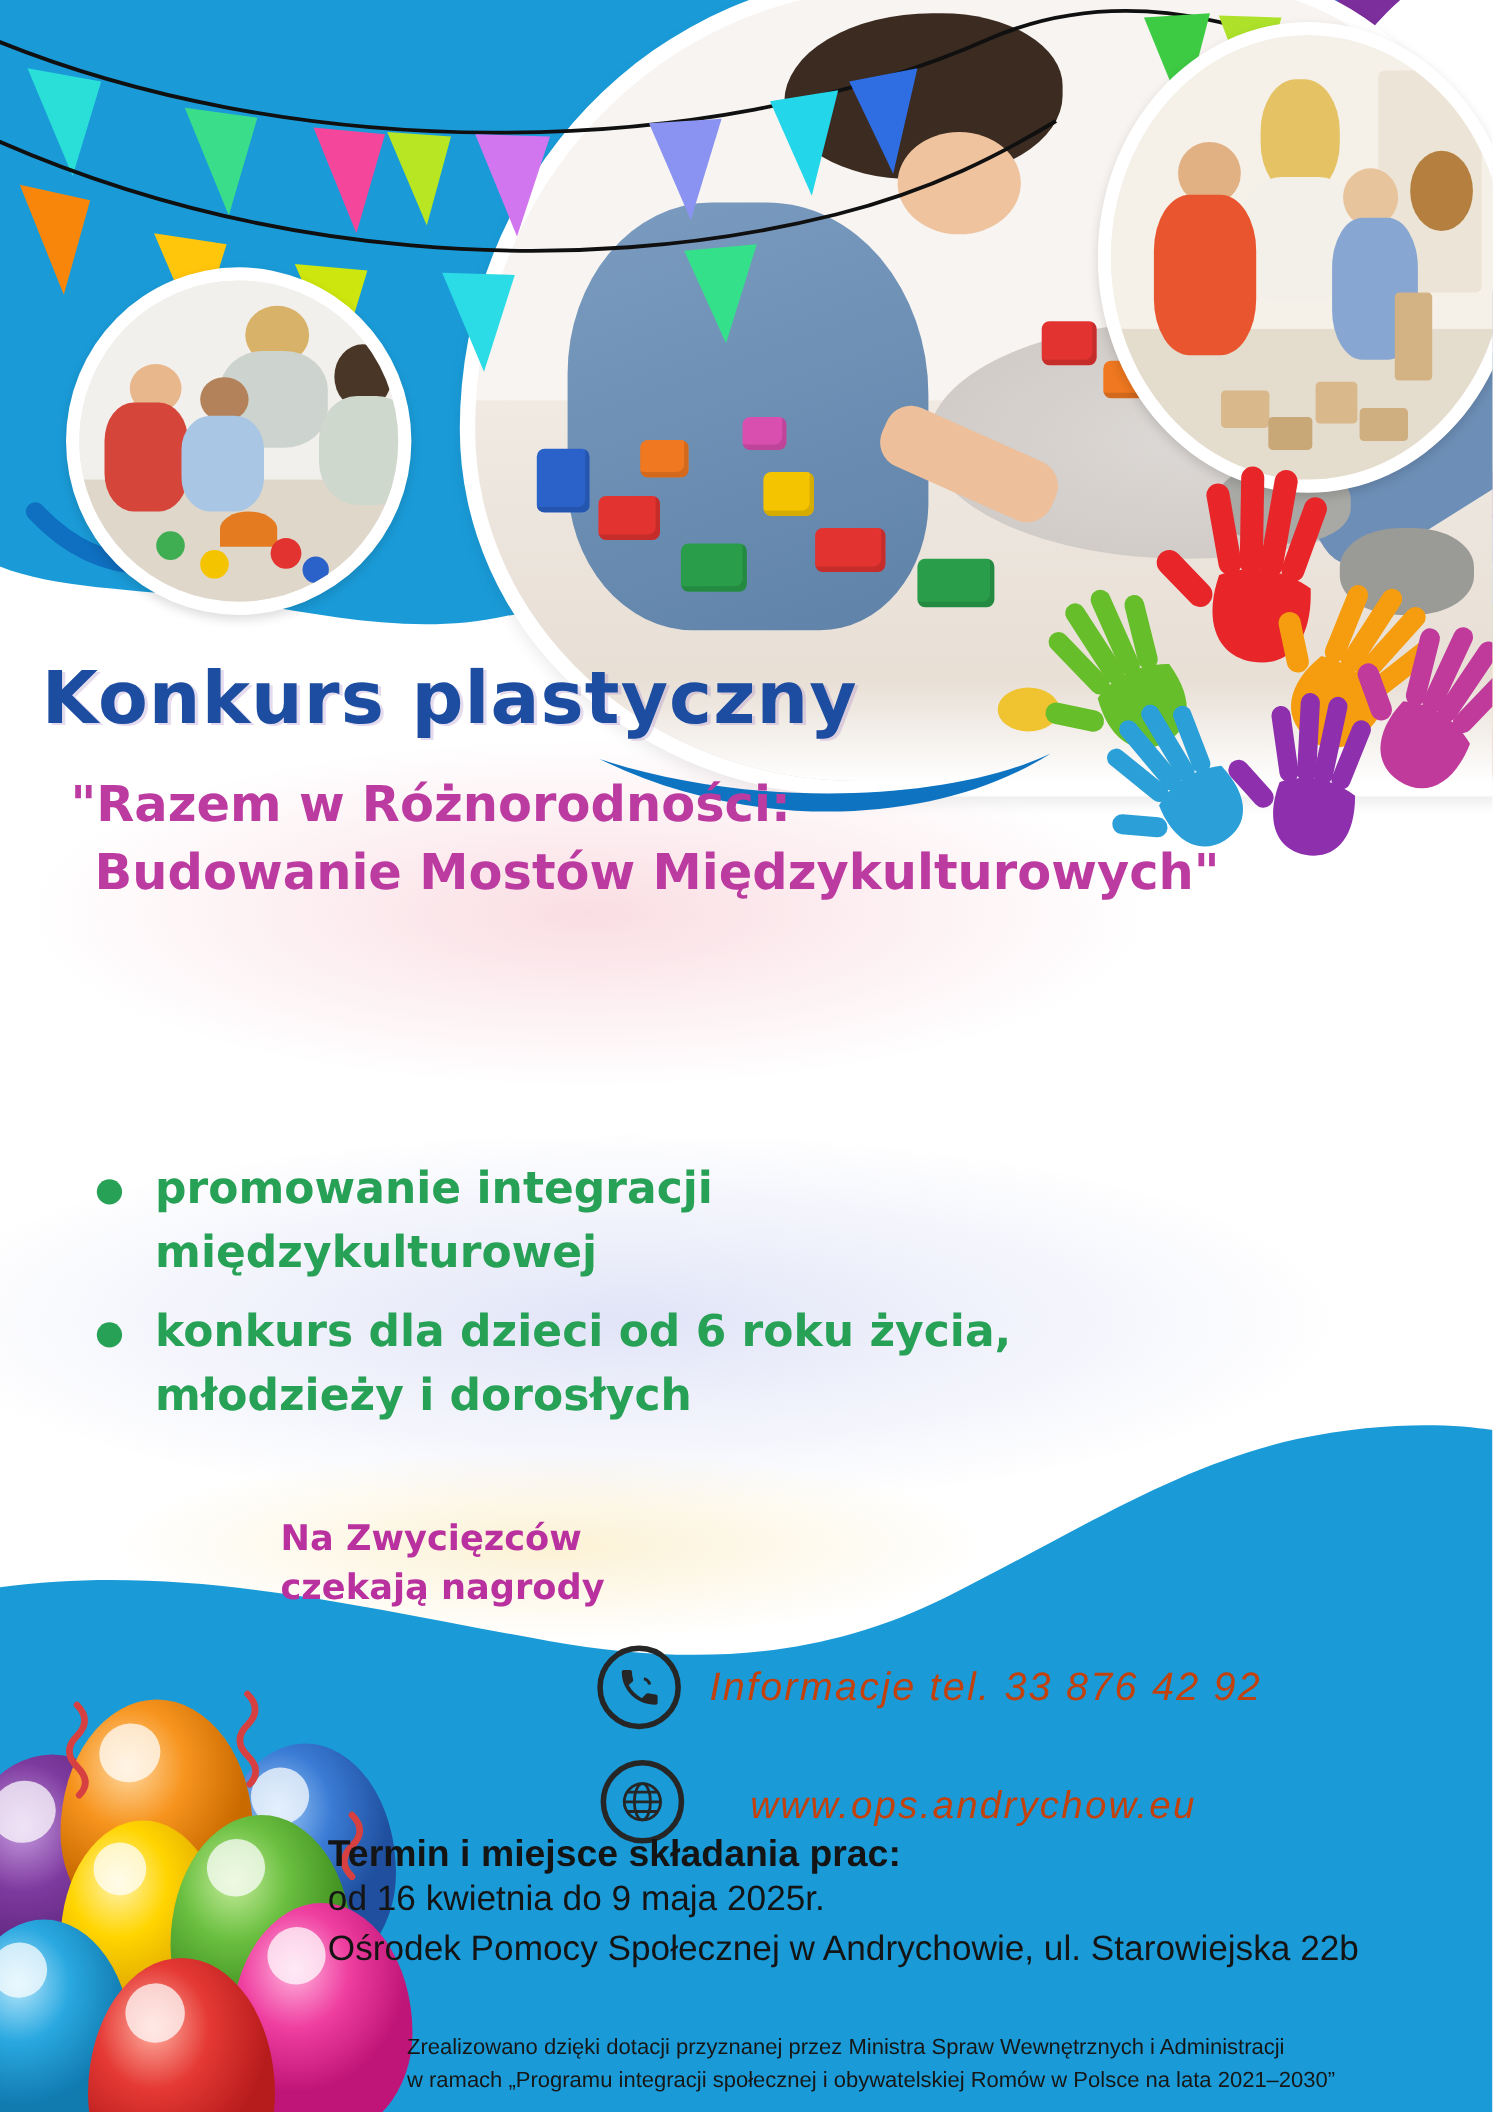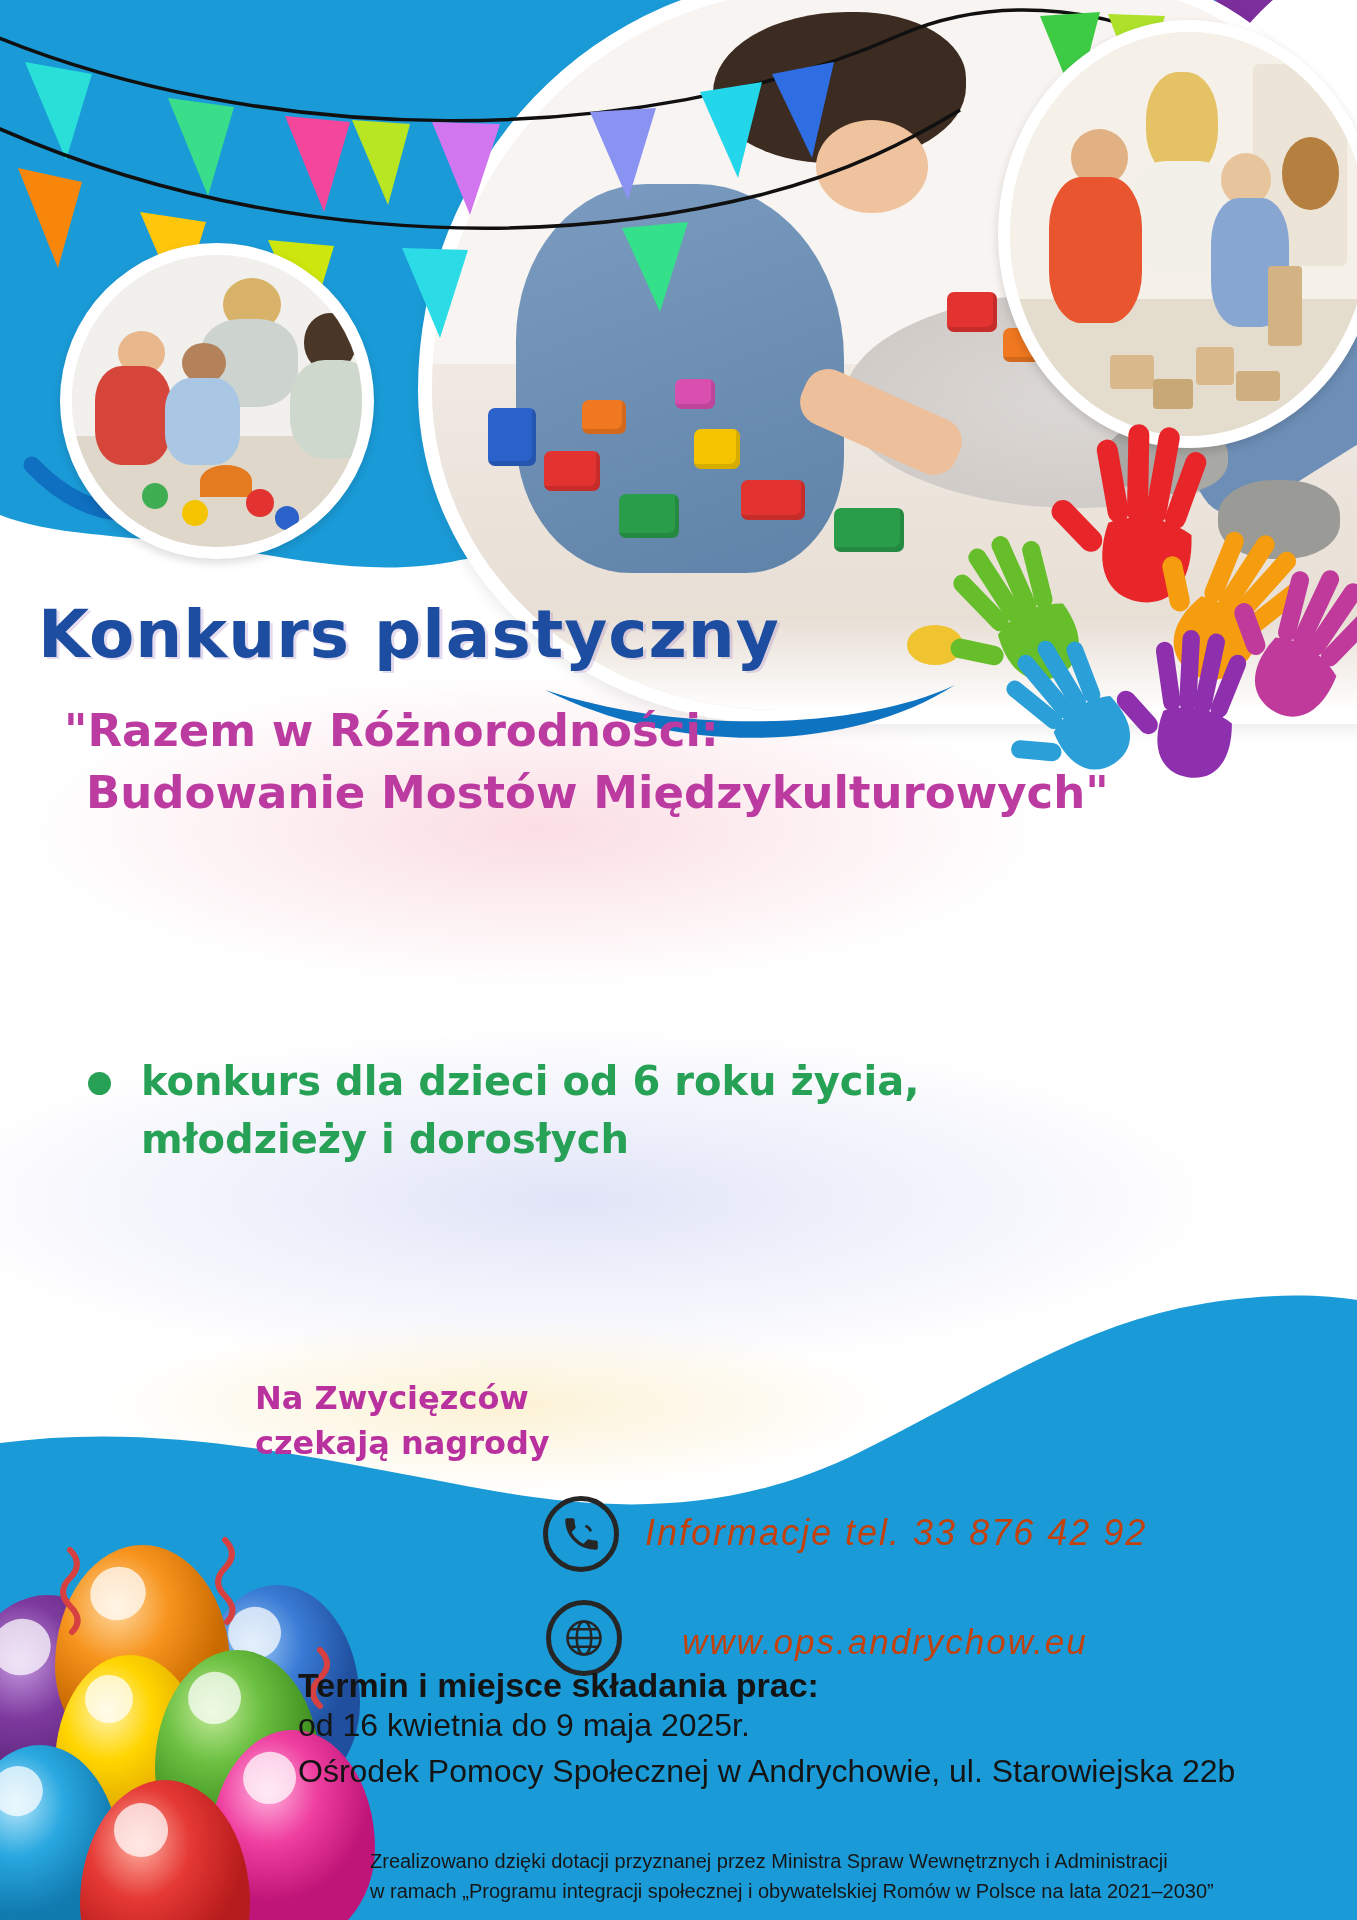--- a/index.html
+++ b/index.html
@@ -225,20 +225,24 @@
   <div class="title">Konkurs plastyczny</div>
 
   <div class="subtitle">
     <div class="l1">"Razem w Różnorodności:</div>
     <div class="l2">Budowanie Mostów Międzykulturowych"</div>
   </div>
 
   <ul class="bullets">
     <li>
       <span class="dot"></span>
+      <span>promowanie integracji międzykulturowej</span>
+    </li>
+    <li>
+      <span class="dot"></span>
       <span>konkurs dla dzieci od 6 roku życia, młodzieży i dorosłych</span>
     </li>
   </ul>
 
   <div class="prizes">
     <div>Na Zwycięzców</div>
     <div>czekają nagrody</div>
   </div>
 
   <svg class="abs" style="left:0;top:1280px;z-index:4;" width="1357" height="640" viewBox="0 1280 1357 640">

